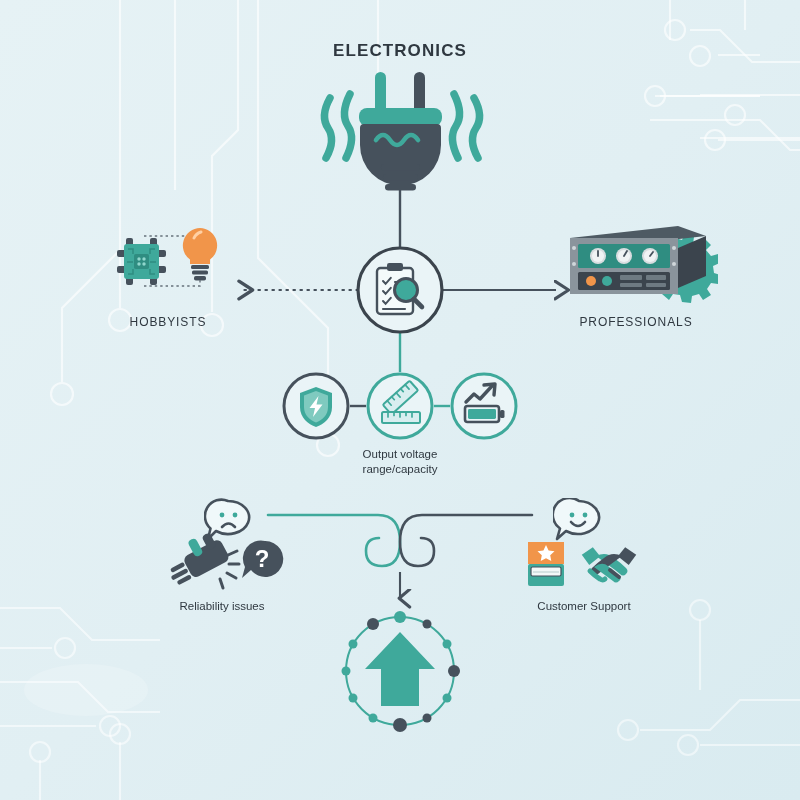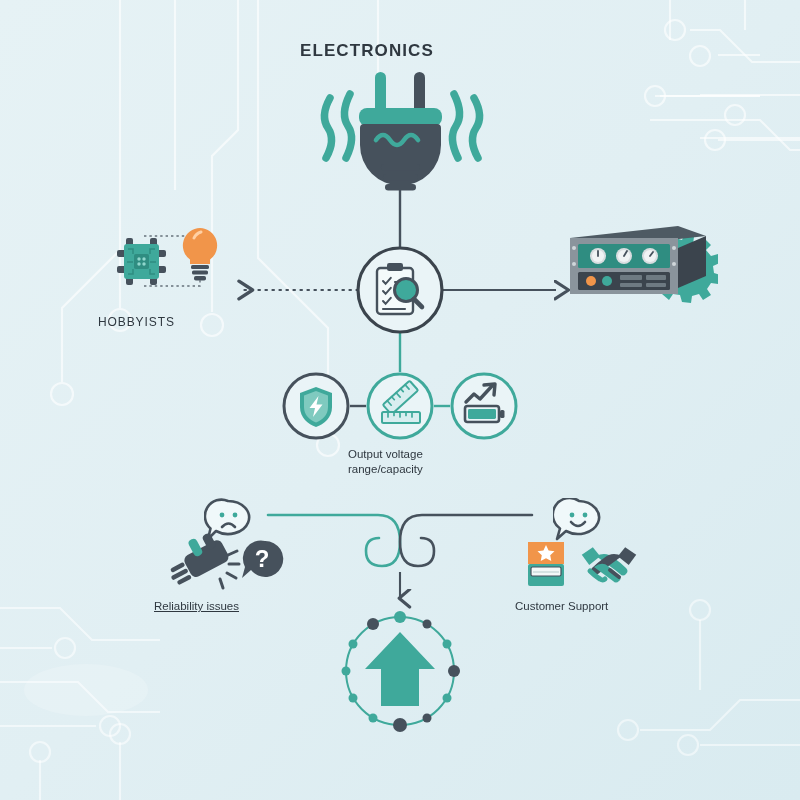--- a/index.html
+++ b/index.html
@@ -6,21 +6,21 @@
   body{
     width:800px;height:800px;overflow:hidden;
     font-family:"Liberation Sans","DejaVu Sans",sans-serif;
     background:#e3f0f3;
     position:relative;
   }
   #stage{position:absolute;inset:0;width:800px;height:800px;}
   .bg{position:absolute;inset:0;z-index:0;}
   .layer{position:absolute;inset:0;z-index:2;}
   .lbl{
-    position:absolute;z-index:5;text-align:left;
+    position:absolute;z-index:5;text-align:center;
     color:#2f3840;white-space:pre-line;line-height:1.18;
     letter-spacing:.2px;
   }
   .title-lbl{font-weight:bold;font-size:17px;letter-spacing:1.1px;}
   .node-lbl{font-weight:normal;font-size:12px;letter-spacing:.9px;}
   .feat-lbl{font-size:11.5px;line-height:1.3;letter-spacing:0;}
   .small-lbl{font-size:11.5px;letter-spacing:0;}
   .ico{position:absolute;z-index:4;}
 </style>
 </head>
@@ -386,24 +386,25 @@
       <circle cx="28" cy="36" r="4.5" fill="#3fa99b"></circle>
       <circle cx="48" cy="16" r="6" fill="#46515c"></circle>
     </g>
     <path d="M75 24 L110 61 H94 V98 H56 V61 H40 Z" fill="#3fa99b"></path>
   </svg>
 
   <div class="lbl title-lbl" style="left:300px;top:41px;width:200px;">ELECTRONICS</div>
 
   <div class="lbl node-lbl" style="left:98px;top:315px;width:140px;">HOBBYISTS</div>
 
+  <div class="lbl node-lbl" style="left:550px;top:315px;width:172px;">PROFESSIONALS</div>
 
 
   <div class="lbl feat-lbl" style="left:348px;top:447px;width:104px;">Output voltage
 range/capacity</div>
 
 
-  <div class="lbl small-lbl" style="left:154px;top:600px;width:136px;text-decoration:underline;">Reliability issues</div>
+  <div class="lbl small-lbl" style="left:154px;top:600px;width:136px;">Reliability issues</div>
 
   <div class="lbl small-lbl" style="left:515px;top:600px;width:138px;">Customer Support</div>
 
 
 </div>
 
 </body></html>

